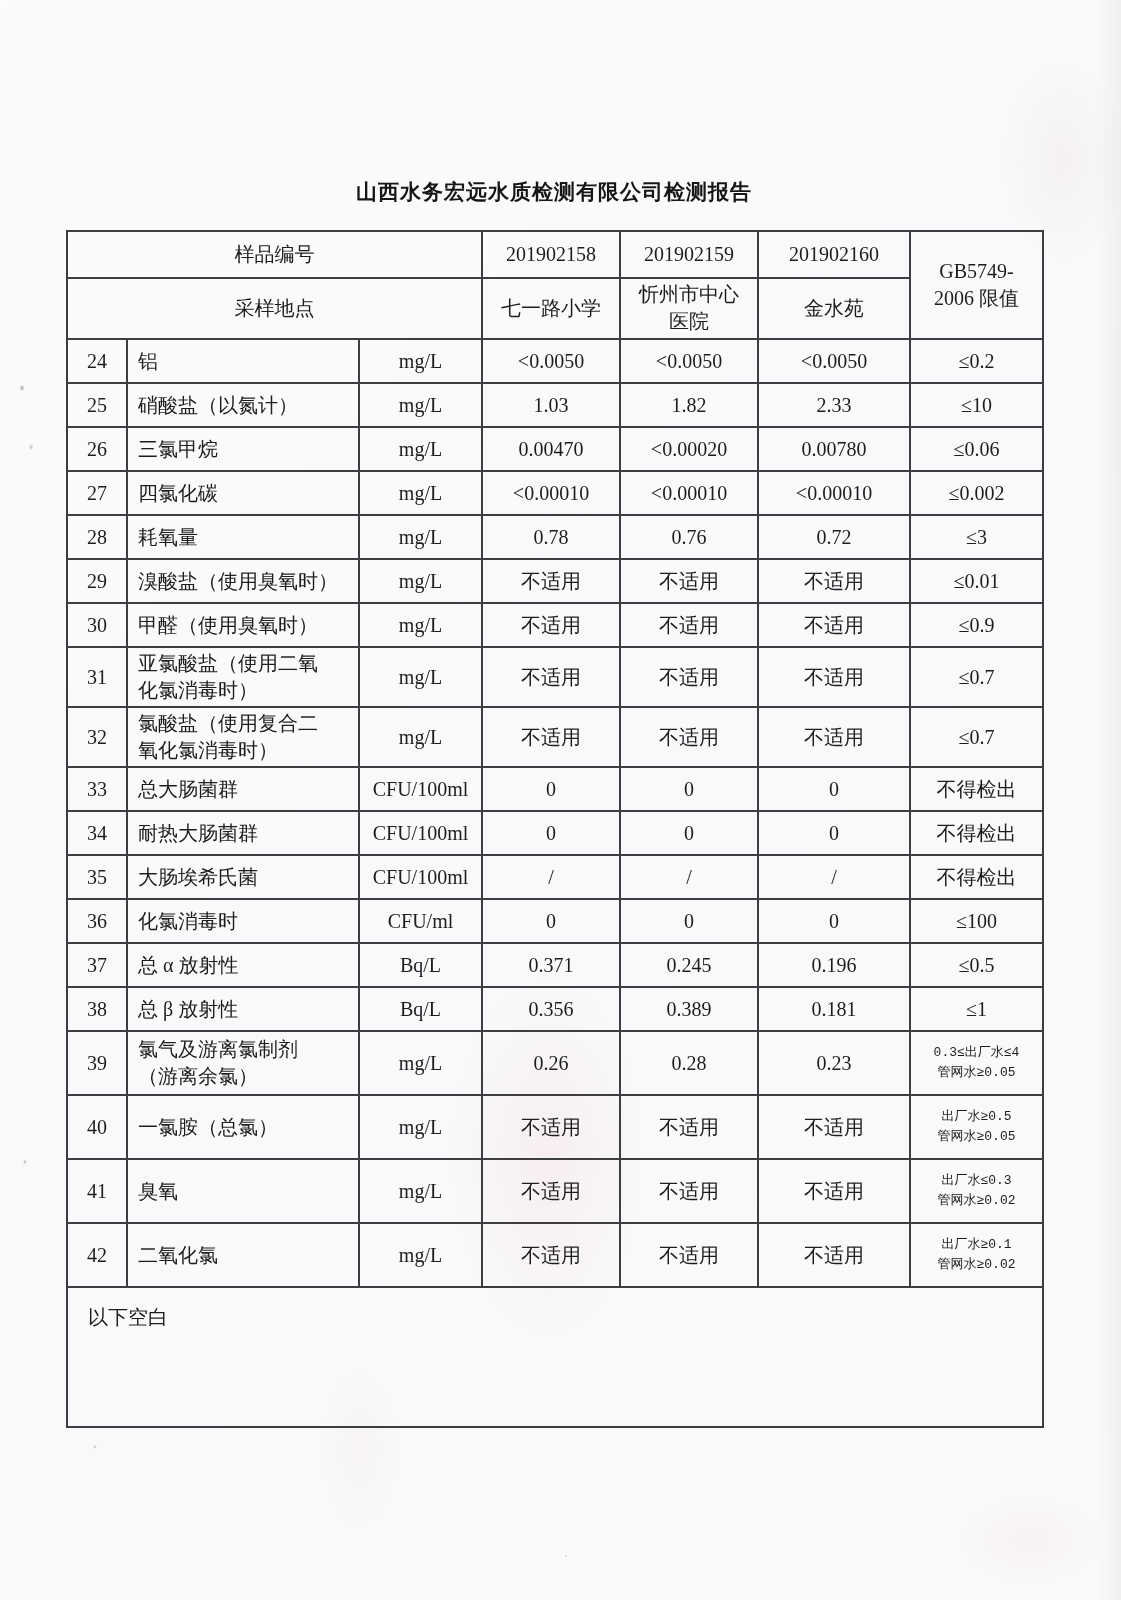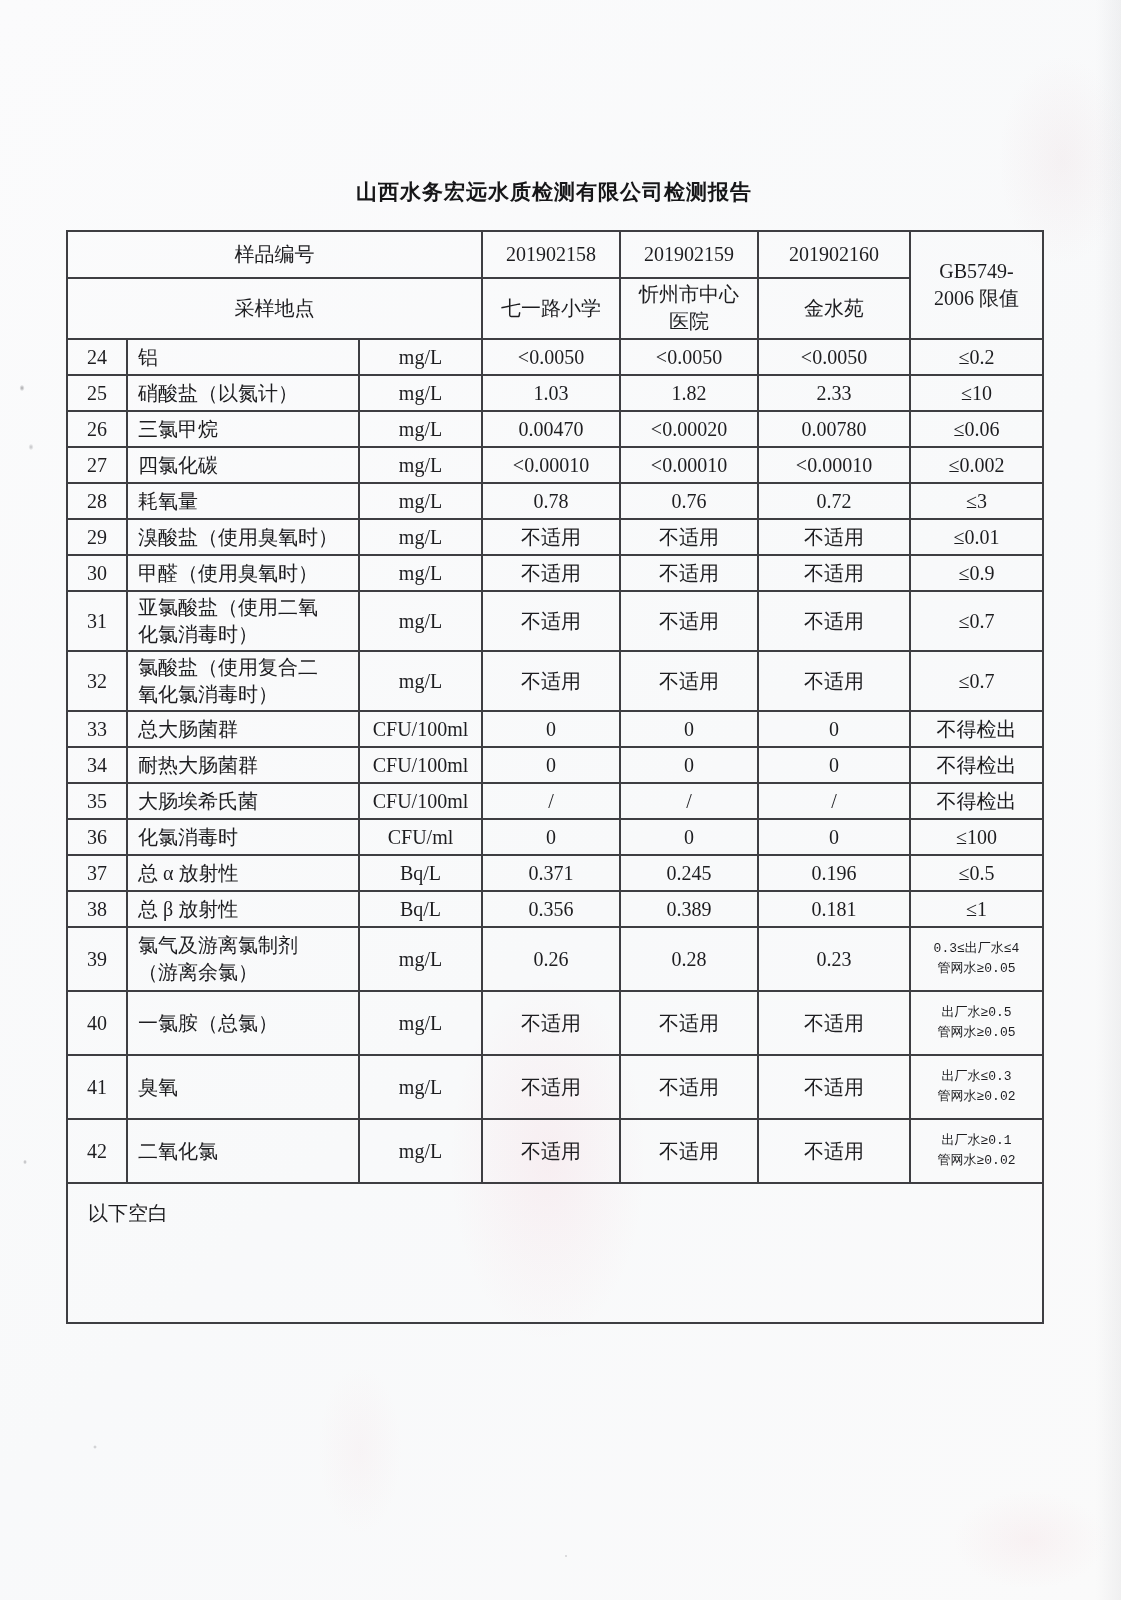--- a/index.html
+++ b/index.html
@@ -49,21 +49,21 @@
     width: 976px; border-collapse: collapse; table-layout: fixed;
   }
   .report th, .report td {
     border: 2px solid #3e3e42;
     text-align: center; vertical-align: middle;
     font-size: 20px; font-weight: normal;
     padding: 2px 4px;
     line-height: 1.35;
     color: #1d1d20;
   }
-  .report tr { height: 36px; }
+  .report tr { height: 44px; }
   tr.hrow1 { height: 46px; }
   tr.hrow2 { height: 60px; }
   .pre { white-space: pre-line; }
   td.item-cell { text-align: left; padding-left: 10px; padding-right: 6px; }
   .gb-wrap {
     display: flex; flex-direction: column; justify-content: center;
     height: 102px;
   }
   tr.limit2 { height: 64px; }
   td.limit-small { font-size: 13px; line-height: 1.55; padding: 2px 2px; font-family: Liberation Mono, monospace; }

